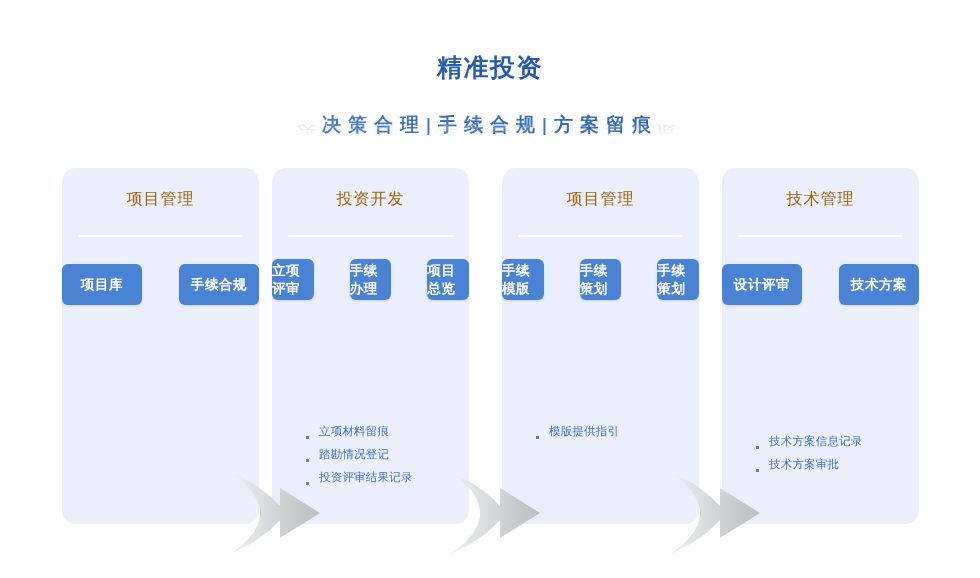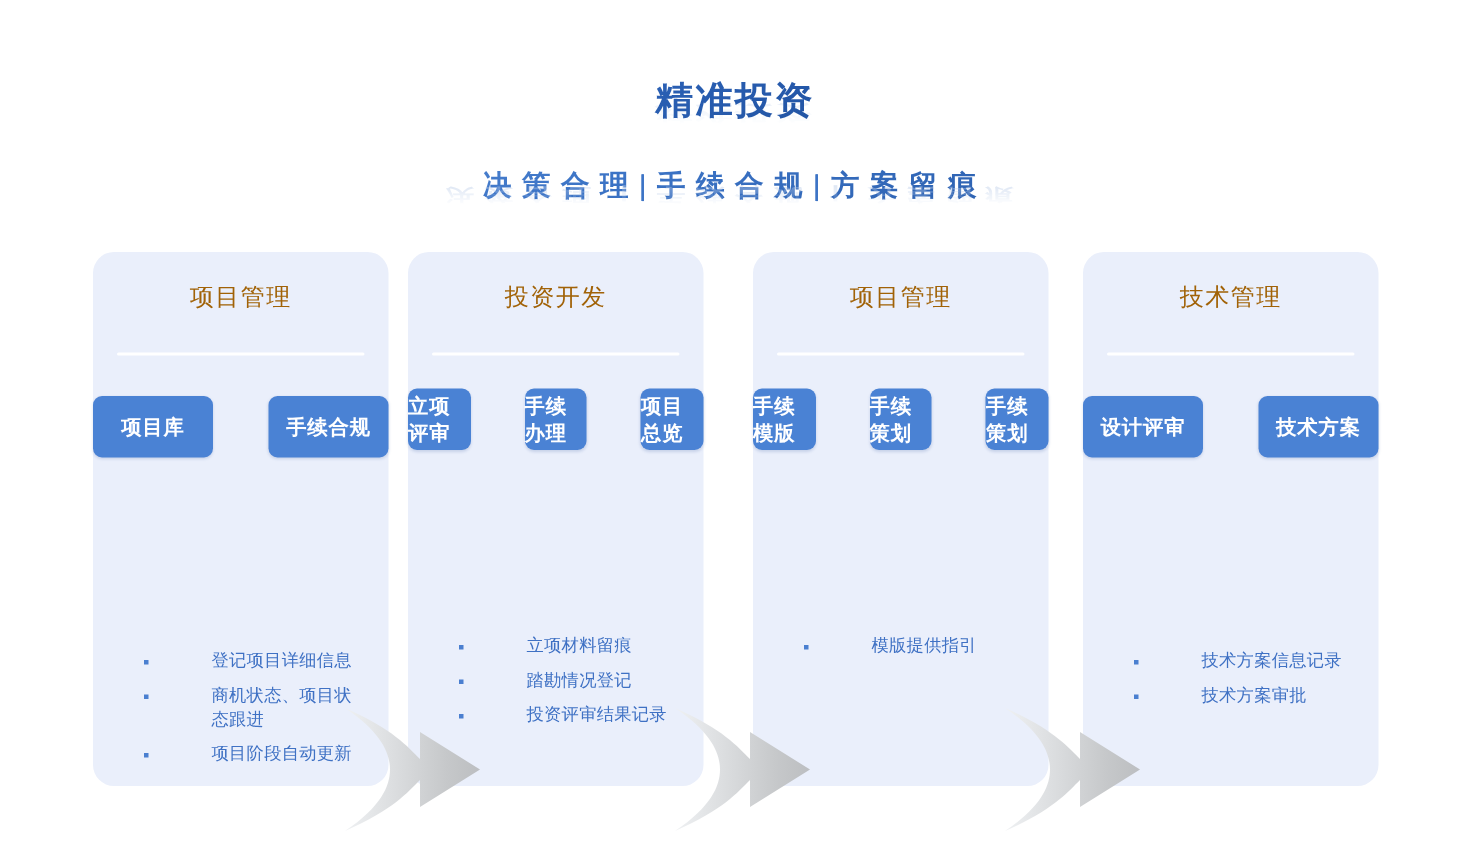--- a/index.html
+++ b/index.html
@@ -176,24 +176,23 @@
     left: 0;
     width: 100%;
     box-sizing: border-box;
     padding: 0 14px;
   }
   .bullets.b-low { top: 265px; }
   .bullets.b-hi  { top: 255px; }
 
   .bullet-row {
     display: flex;
-    align-items: flex-start;
+    align-items: flex-end;
     margin-bottom: 7px;
     padding-left: 20px;
-    gap: 32px;
   }
   .bullet-dot {
     width: 3px;
     height: 3px;
     background: #4a7fd0;
     margin-top: 7px;
     margin-right: 10px;
     flex: 0 0 auto;
   }
   .bullet-text {
@@ -232,34 +231,20 @@
 </div>
 
 <div id="cards">
 
   <div class="card c0">
     <div class="card-title">项目管理</div>
     <div class="card-divider"></div>
     <div class="btn-stack stack-2">
       <div class="pill-btn">项目库</div>
       <div class="pill-btn">手续合规</div>
-    </div>
-    <div class="bullets b-low">
-      <div class="bullet-row">
-        <span class="bullet-dot"></span>
-        <span class="bullet-text">登记项目详细信息</span>
-      </div>
-      <div class="bullet-row">
-        <span class="bullet-dot"></span>
-        <span class="bullet-text">商机状态、项目状态跟进</span>
-      </div>
-      <div class="bullet-row">
-        <span class="bullet-dot"></span>
-        <span class="bullet-text">项目阶段自动更新</span>
-      </div>
     </div>
   </div>
 
   <div class="card c1">
     <div class="card-title">投资开发</div>
     <div class="card-divider"></div>
     <div class="btn-stack stack-3">
       <div class="pill-btn">立项评审</div>
       <div class="pill-btn">手续办理</div>
       <div class="pill-btn">项目总览</div>

